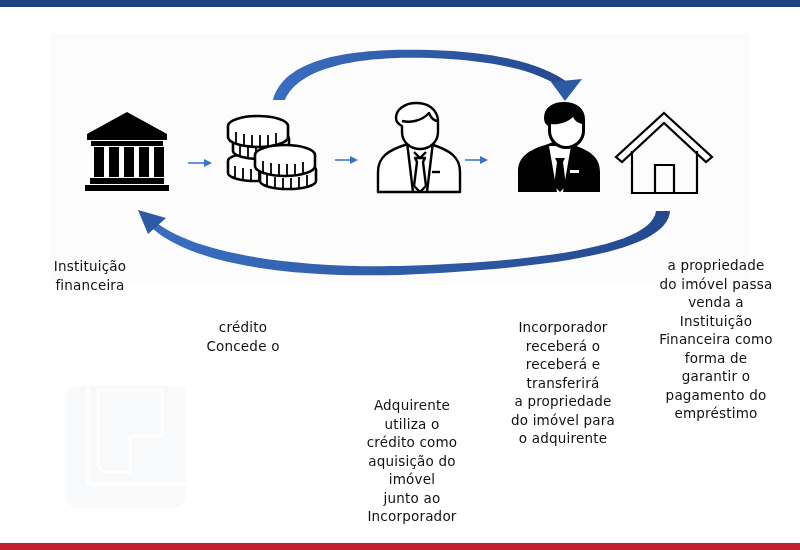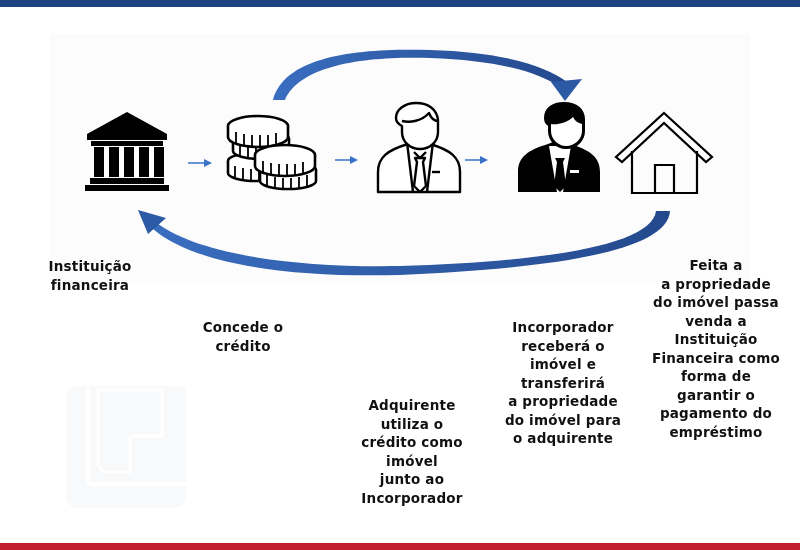--- a/index.html
+++ b/index.html
@@ -10,21 +10,21 @@
   }
   .top-bar { position: absolute; left: 0; top: 0; width: 800px; height: 7px; }
   .bottom-bar { position: absolute; left: 0; top: 543px; width: 800px; height: 7px; }
   .panel {
     position: absolute; left: 50px; top: 34px; width: 700px; height: 250px;
     background: #fcfcfd;
   }
   .watermark { position: absolute; left: 66px; top: 386px; width: 120px; height: 122px; }
   svg.diagram { position: absolute; left: 0; top: 0; }
   .label {
-    position: absolute; text-align: center; font-weight: bold;
+    position: absolute; text-align: center; font-weight: normal;
     font-size: 13.5px; line-height: 18.5px; color: #111111; letter-spacing: 0.2px;
   }
   .label span { display: block; white-space: nowrap; }
 </style>
 </head>
 <body>
 
 <div class="top-bar" style="background:#1e4381"></div>
 <div class="panel"></div>
 
@@ -122,45 +122,45 @@
     <path d="M655,193 V165 H674 V193"></path>
   </g>
 </svg>
 
 <div class="label" style="left:36px; top:257px; width:108px;">
   <span>Instituição</span>
   <span>financeira</span>
 </div>
 
 <div class="label" style="left:188px; top:318px; width:110px;">
+  <span>crédito</span>
   <span>Concede o</span>
-  <span>crédito</span>
 </div>
 
 <div class="label" style="left:352px; top:360px; width:120px;margin-top:36px;">
   <span>Adquirente</span>
   <span>utiliza o</span>
   <span>crédito como</span>
+  <span>aquisição do</span>
   <span>imóvel</span>
   <span>junto ao</span>
   <span>Incorporador</span>
 </div>
 
 <div class="label" style="left:499px; top:318px; width:128px;">
   <span>Incorporador</span>
   <span>receberá o</span>
-  <span>imóvel e</span>
+  <span>receberá e</span>
   <span>transferirá</span>
   <span>a propriedade</span>
   <span>do imóvel para</span>
   <span>o adquirente</span>
 </div>
 
 <div class="label" style="left:646px; top:256px; width:140px;">
-  <span>Feita a</span>
   <span>a propriedade</span>
   <span>do imóvel passa</span>
   <span>venda a</span>
   <span>Instituição</span>
   <span>Financeira como</span>
   <span>forma de</span>
   <span>garantir o</span>
   <span>pagamento do</span>
   <span>empréstimo</span>
 </div>

